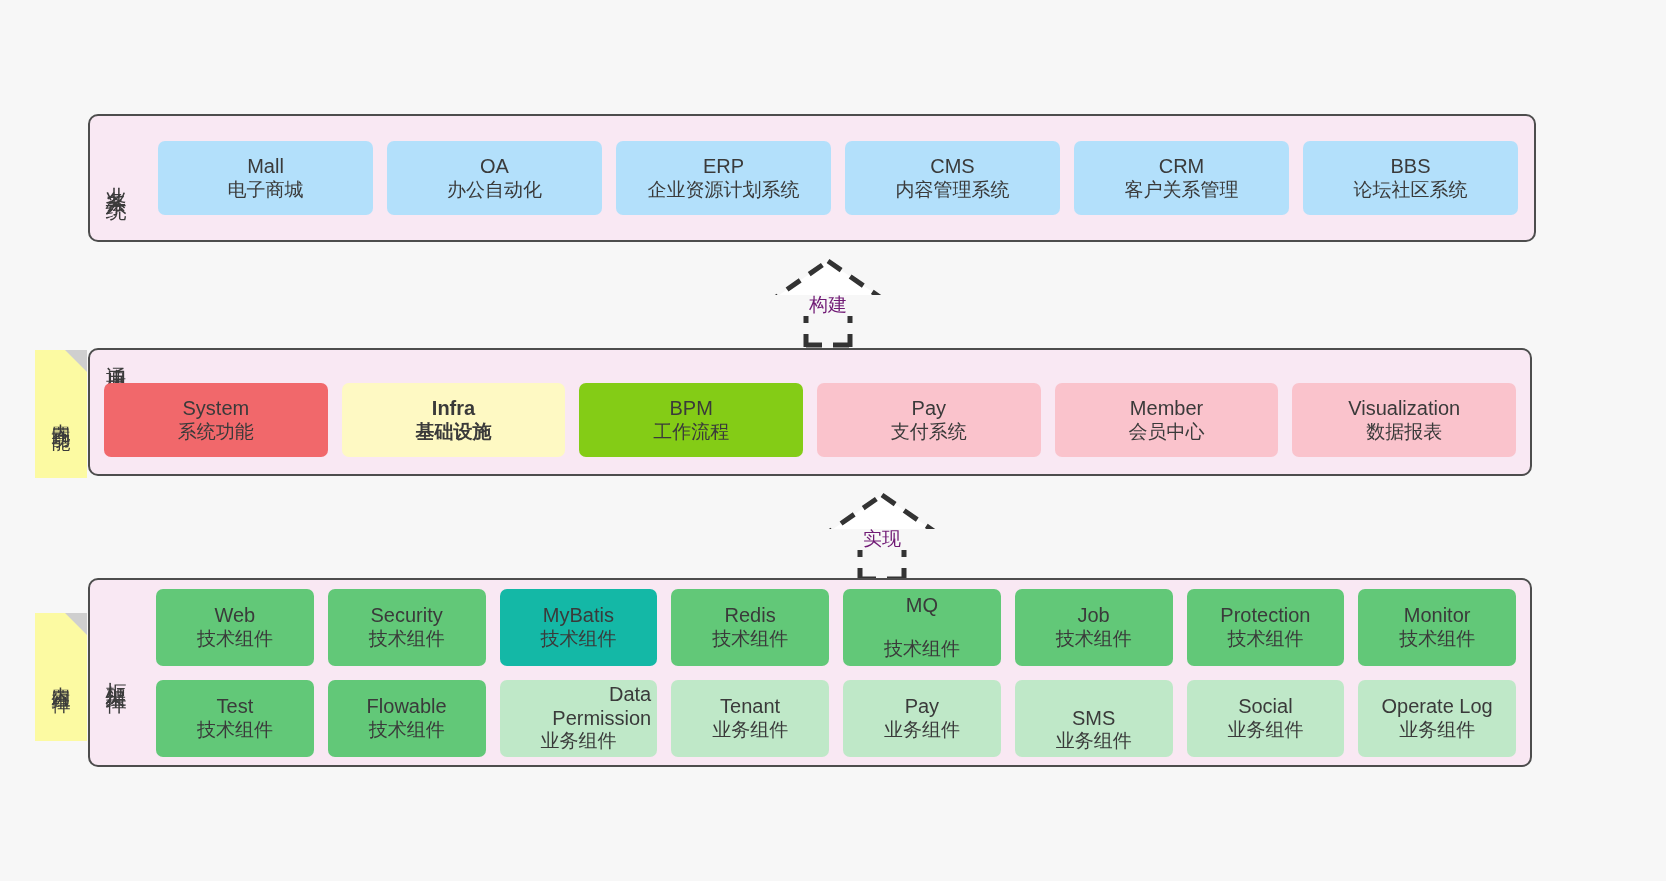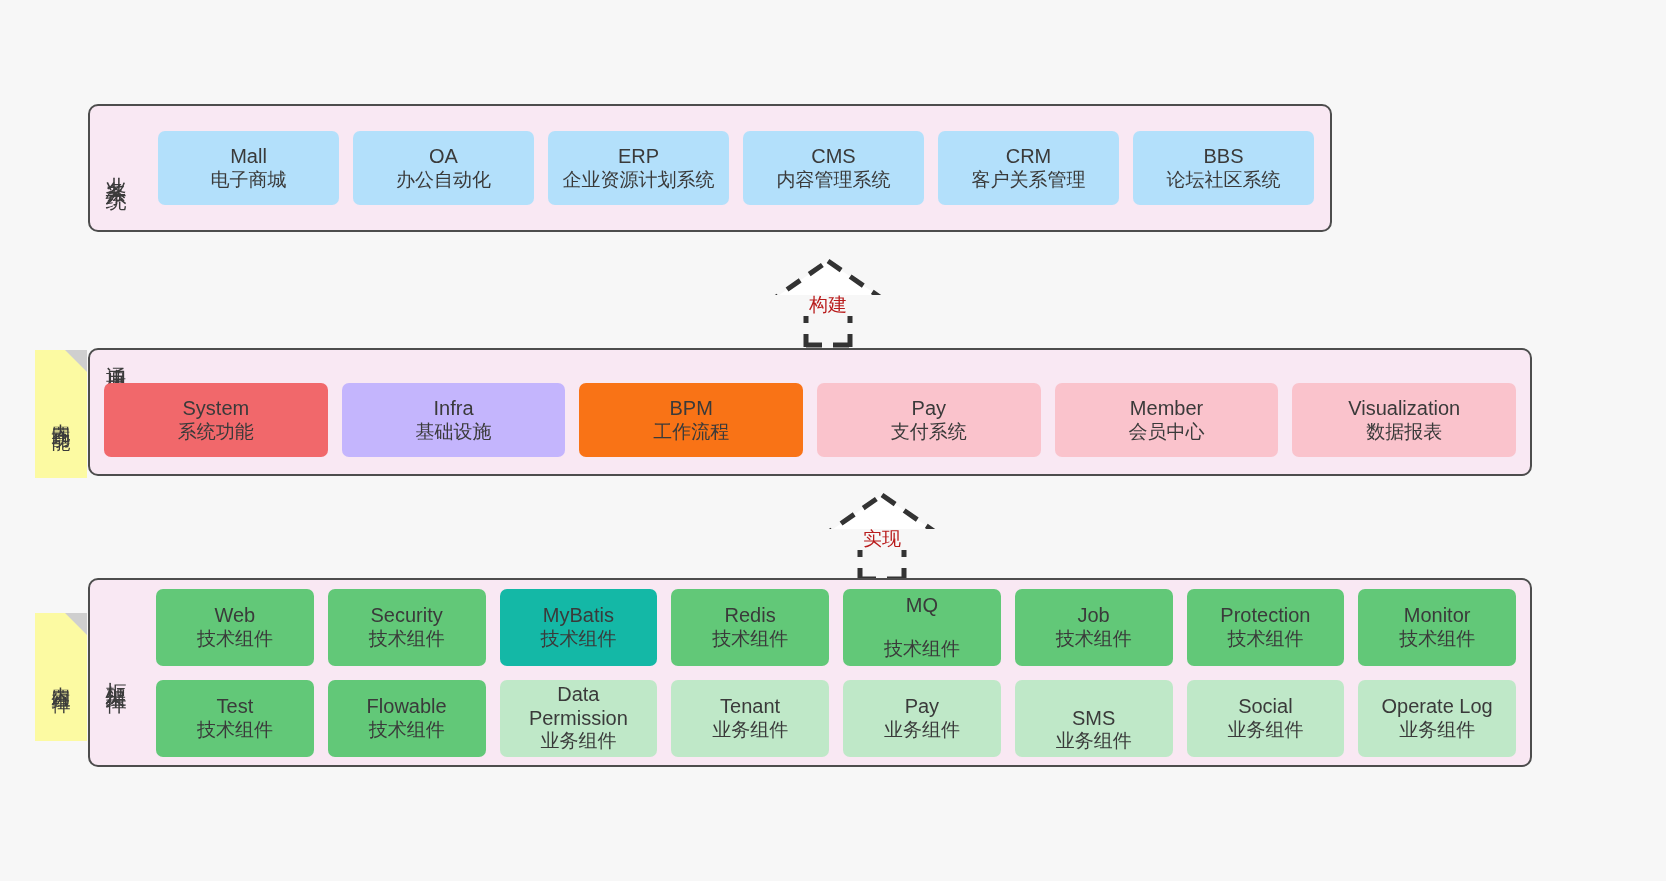--- a/index.html
+++ b/index.html
@@ -90,21 +90,21 @@
   }
 
   
   .c-blue        { background: #b3e0fb; }
   .c-red         { background: #f1686b; }
   .c-pink        { background: #fac3cc; }
   .c-green       { background: #62c878; }
   .c-lightgreen  { background: #bfe8c8; }
 
   
-  #layer-business  { left: 88px;  top: 104px; width: 1244px; height: 128px; }
+  #layer-business  { left: 88px;  top: 114px; width: 1448px; height: 128px; }
   #layer-business .layer-body  { padding: 0 16px; }
   #layer-business .card        { height: 74px; }
 
   #layer-common    { left: 88px;  top: 348px; width: 1444px; height: 128px; flex-direction: column; }
   #layer-common .card          { height: 74px; }
 
   #layer-framework { left: 88px;  top: 578px; width: 1444px; height: 189px; }
   #layer-framework .card       { height: 77px; }
 
   
@@ -140,21 +140,21 @@
     height: 92px;
   }
   .arrow svg { display: block; overflow: visible; }
   .arrow-label {
     position: absolute;
     left: 0;
     right: 0;
     top: 40px;
     text-align: center;
     font-size: 19px;
-    color: #b91c1c;
+    color: #701a75;
     background: #f7f7f7;
     line-height: 1.1;
     pointer-events: none;
   }
   #arrow-build   { left: 748px; top: 255px; }
   #arrow-realize { left: 802px; top: 489px; }
 </style>
 </head>
 <body>
 
@@ -212,25 +212,25 @@
   <div class="layer" id="layer-common">
     <div class="layer-title">
       <span class="vtext">通用模块</span>
     </div>
     <div class="layer-body">
       <div class="card-row">
         <div class="card c-red" style="background: rgb(241, 104, 107);">
           <span class="en">System</span>
           <span class="cn">系统功能</span>
         </div>
-        <div class="card c-red" style="background: #c4b5fd;">
+        <div class="card c-red" style="background: #fef9c3; font-weight: bold;">
           <span class="en">Infra</span>
           <span class="cn">基础设施</span>
         </div>
-        <div class="card c-pink" style="background: #f97316;">
+        <div class="card c-pink" style="background: #84cc16;">
           <span class="en">BPM</span>
           <span class="cn">工作流程</span>
         </div>
         <div class="card c-pink" style="background: rgb(250, 195, 204);">
           <span class="en">Pay</span>
           <span class="cn">支付系统</span>
         </div>
         <div class="card c-pink" style="background: rgb(250, 195, 204);">
           <span class="en">Member</span>
           <span class="cn">会员中心</span>
@@ -299,21 +299,21 @@
 
       <div class="card-row">
         <div class="card c-green" style="background: rgb(98, 200, 120);">
           <span class="en">Test</span>
           <span class="cn">技术组件</span>
         </div>
         <div class="card c-green" style="background: rgb(98, 200, 120);">
           <span class="en">Flowable</span>
           <span class="cn">技术组件</span>
         </div>
-        <div class="card c-lightgreen" style="background: rgb(191, 232, 200);">
+        <div class="card c-lightgreen" style="background: rgb(191, 232, 200); text-align: right;">
           <span class="en">Data Permission</span>
           <span class="cn">业务组件</span>
         </div>
         <div class="card c-lightgreen" style="background: rgb(191, 232, 200);">
           <span class="en">Tenant</span>
           <span class="cn">业务组件</span>
         </div>
         <div class="card c-lightgreen" style="background: rgb(191, 232, 200);">
           <span class="en">Pay</span>
           <span class="cn">业务组件</span>

